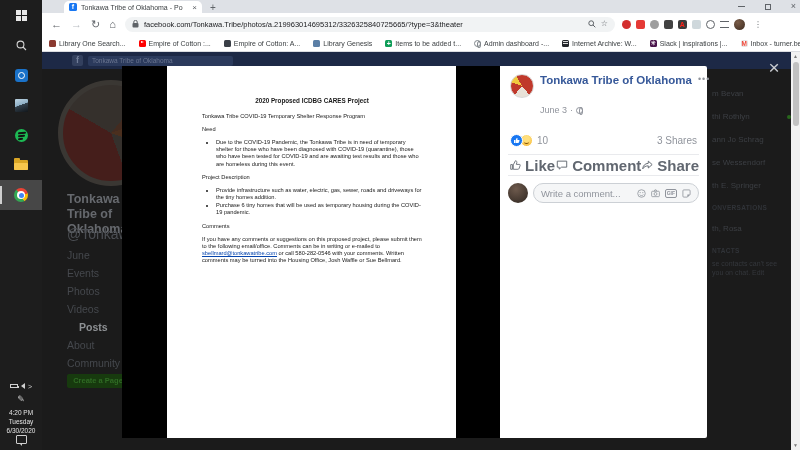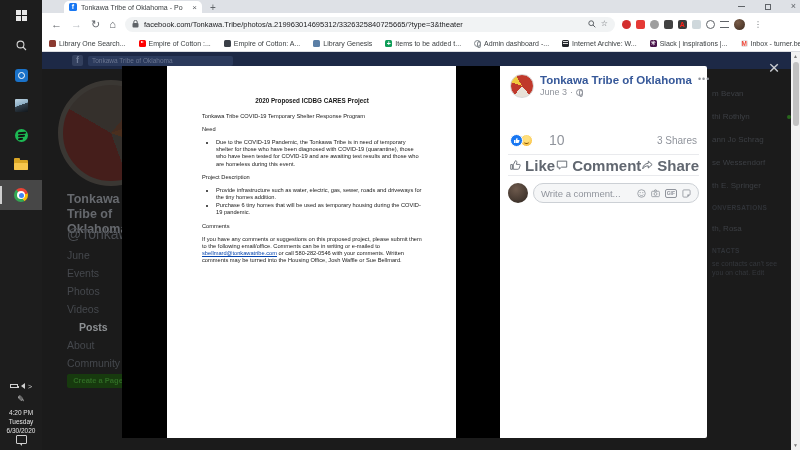--- a/index.html
+++ b/index.html
@@ -105,30 +105,30 @@
   .doc-head { font-size:5.7px; line-height:7px; margin-bottom:6px; }
   .doc-bullets { margin:0 0 6px 14px; }
   .doc-bullets li { font-size:5.7px; line-height:7.2px; margin-bottom:1px; }
   .doc-para { font-size:5.7px; line-height:7.2px; }
   .doc-link { color:#0645ad; text-decoration:underline; }
 
   .panel { position:absolute; left:458px; top:14px; width:207px; height:372px; background:#fff; z-index:5; border-radius:0 2px 2px 0; }
   .post-head { position:absolute; left:10px; top:8px; right:8px; display:flex; gap:6px; }
   .post-avatar { width:24px; height:24px; border-radius:50%; background:conic-gradient(#c0392b 0 140deg,#e8e2d8 0 220deg,#c0392b 0 290deg,#f0c93f 0 330deg,#c0392b 0 360deg); border:1px solid #d8d8d8; flex:0 0 auto; }
   .post-name { font-size:11.5px; font-weight:bold; color:#365899; line-height:13px; white-space:nowrap; }
-  .post-meta { font-size:9px; color:#90949c; margin-top:0; display:flex; align-items:center; gap:3px; }
+  .post-meta { font-size:9px; color:#90949c; margin-top:18px; display:flex; align-items:center; gap:3px; }
   .globe-ico { width:7px; height:7px; border:1px solid #90949c; border-radius:50%; position:relative; display:inline-block; }
   .globe-ico:after { content:""; position:absolute; left:1.5px; top:-0.5px; width:2px; height:6px; border:1px solid #90949c; border-radius:50%; }
   .post-dots { margin-left:auto; color:#90949c; font-size:9px; letter-spacing:1px; line-height:10px; }
   .rxrow { position:absolute; left:10px; right:10px; top:66px; height:16px; display:flex; align-items:center; }
   .rx-badges { display:flex; }
   .rx-like { width:13px; height:13px; border-radius:50%; background:#1877f2; border:1.5px solid #fff; display:flex; align-items:center; justify-content:center; z-index:2; }
   .rx-care { width:13px; height:13px; border-radius:50%; background:radial-gradient(circle at 50% 35%,#ffdf7c 30%,#f7b125); border:1.5px solid #fff; margin-left:-3px; position:relative; }
   .rx-care:after { content:""; position:absolute; left:3px; top:5px; width:5px; height:3px; border-bottom:1px solid #7a4b00; border-radius:50%; }
-  .rx-count { font-size:14px; color:#90949c; margin-left:16px; }
+  .rx-count { font-size:10px; color:#90949c; margin-left:4px; }
   .rx-shares { margin-left:auto; font-size:10px; color:#90949c; }
   .act-row { position:absolute; left:8px; right:8px; top:88px; height:22px; border-top:1px solid #e9eaed; border-bottom:1px solid #e9eaed; display:flex; align-items:center; }
   .act-btn { flex:1; display:flex; align-items:center; justify-content:center; gap:4px; color:#616770; font-size:15px; font-weight:bold; }
   .composer { position:absolute; left:8px; right:8px; top:116px; height:22px; display:flex; align-items:center; gap:5px; }
   .me-avatar { width:20px; height:20px; border-radius:50%; background:radial-gradient(circle at 40% 30%,#6e5a4d,#2e2620); flex:0 0 auto; }
   .cpill { flex:1; height:20px; background:#f5f6f7; border:1px solid #ccd0d5; border-radius:11px; display:flex; align-items:center; padding:0 7px; gap:5px; }
   .cpill .ph { flex:1; font-size:9.5px; color:#90949c; white-space:nowrap; overflow:hidden; }
   .cico { flex:0 0 auto; display:flex; color:#90949c; }
   .gifbox { font-size:5px; font-weight:bold; color:#90949c; border:1px solid #90949c; border-radius:2px; padding:0 1px; line-height:7px; }
   .close-x { position:absolute; left:720px; top:4px; width:24px; height:24px; color:#c9ccd1; font-size:19px; line-height:24px; text-align:center; z-index:6; }

